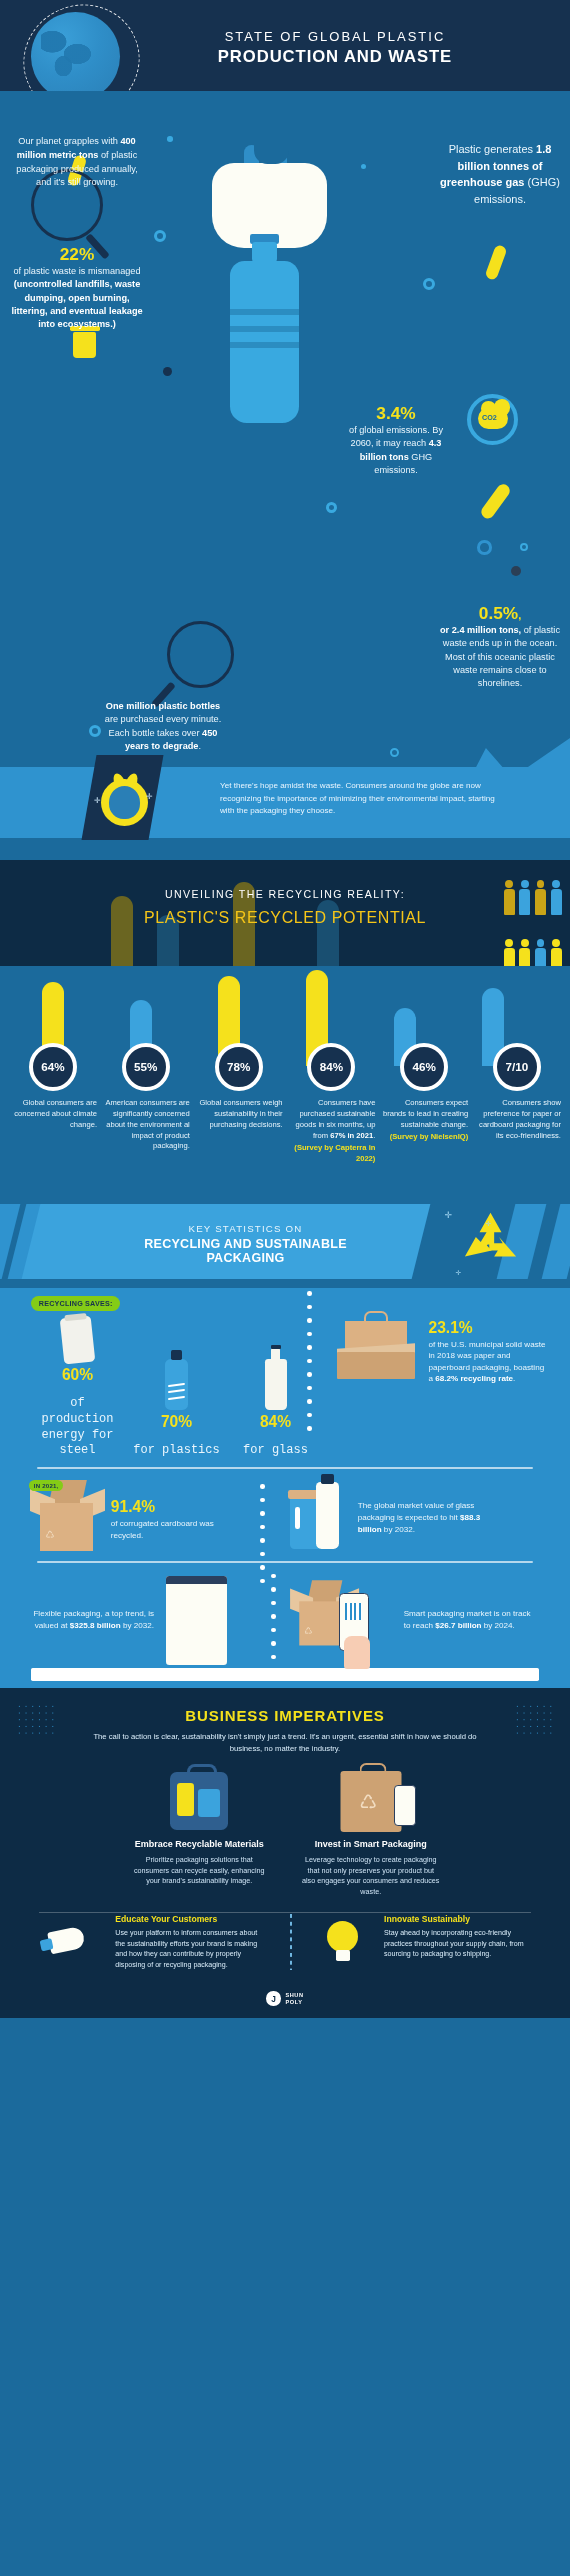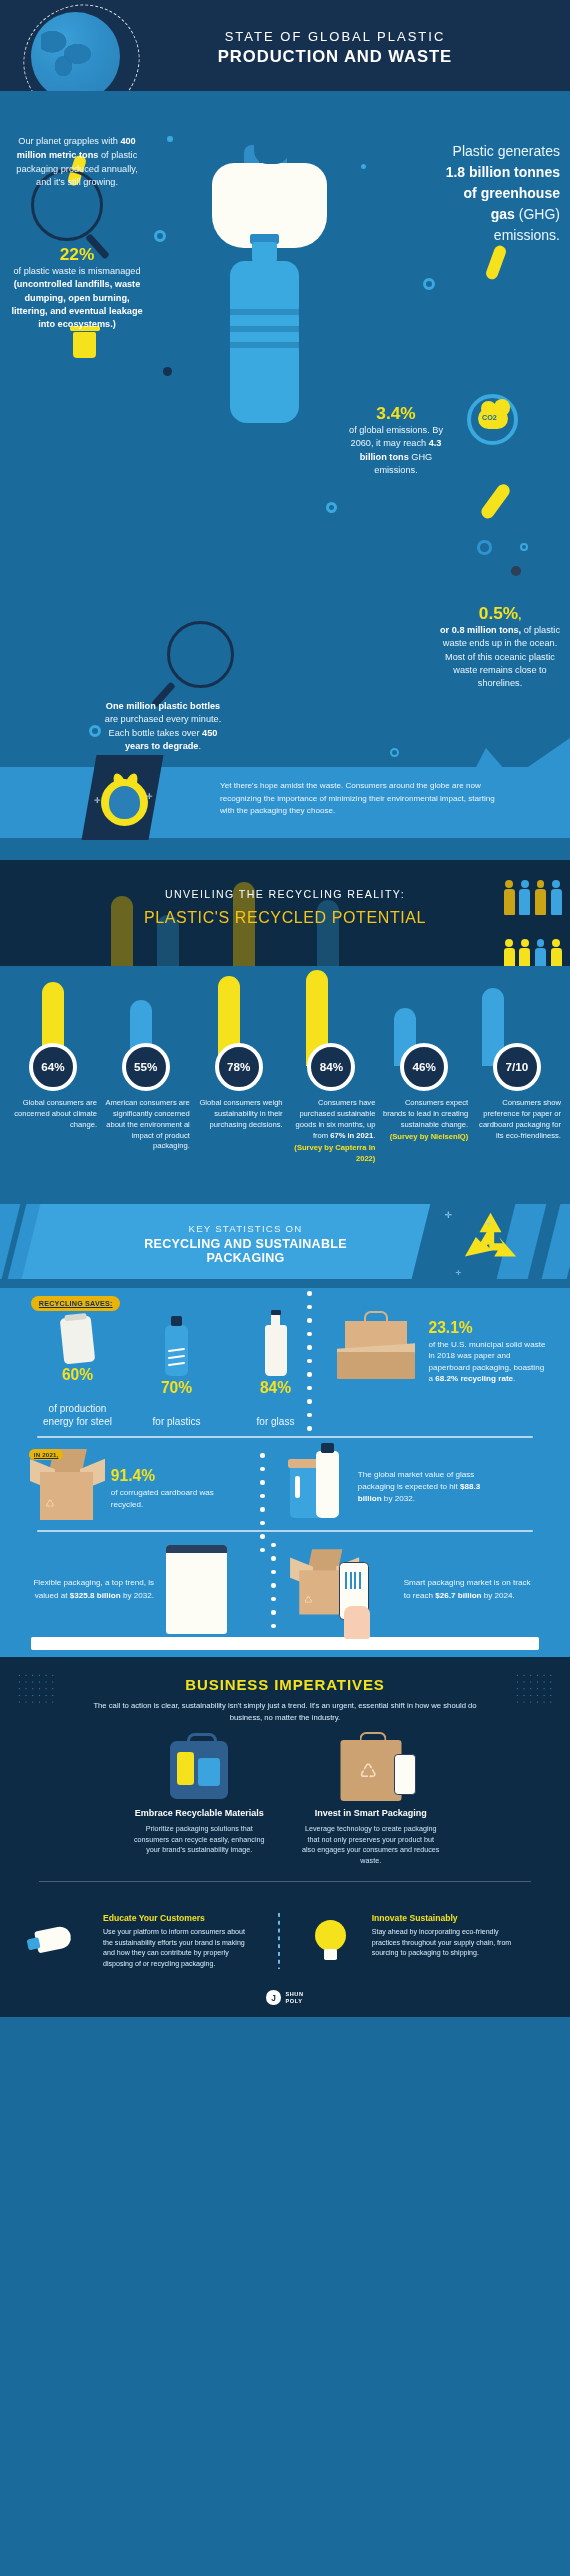--- a/index.html
+++ b/index.html
@@ -57,21 +57,21 @@
   .dot { position:absolute; border-radius:50%; }
   .ring { position:absolute; border-radius:50%; background:transparent; }
 
   .col-left {
     position:absolute; left:10px; top:32px; width:134px;
     text-align:center; font-size:9.2px; line-height:1.5; color:#eaf6fd;
   }
   .col-left b { color:#ffffff; font-weight:800; }
   .col-right {
     position:absolute; right:10px; top:38px; width:120px;
-    text-align:right; font-size:14px; line-height:1.5; color:#eaf6fd;
+    text-align:center; font-size:11px; line-height:1.5; color:#eaf6fd;
   }
   .col-right b { color:#ffffff; font-weight:800; }
 
   .big-yellow { color:#f5e11c; font-weight:800; font-size:17.3px; display:block; line-height:1.15; }
   .stat-22 { position:absolute; left:10px; top:142px; width:134px; text-align:center; font-size:9.2px; line-height:1.45; color:#eaf6fd; }
   .stat-22 b { color:#ffffff; font-weight:800; }
 
   .stat-34 { position:absolute; left:339px; top:301px; width:114px; text-align:center; font-size:9.2px; line-height:1.45; color:#eaf6fd; }
   .stat-34 b { color:#ffffff; font-weight:800; }
 
@@ -164,31 +164,31 @@
   }
   .sec3head .chev {
     position:absolute; background:#2f93cf; transform:skewX(-14deg);
   }
   .sec3head .t1 { position:absolute; left:84px; top:46px; width:323px; text-align:center; font-size:9.7px; letter-spacing:1.2px; color:#eaf6fd;}
   .sec3head .t2 { position:absolute; left:84px; top:60px; width:323px; text-align:center; font-size:12.5px; letter-spacing:0.3px; font-weight:800; color:#ffffff;}
   .recycle-logo { position:absolute; right:49px; top:32px; width:61px; height:61px; }
 
   .sec3 { background:#2b8fcb; position:relative; padding-bottom:5.6px; }
   .tag {
-    display:inline-block; background:#eab308; color:#16314f; font-weight:800;
-    font-size:7.2px; padding:3.3px 7.8px; border-radius:7.8px; letter-spacing:0.2px;text-decoration:underline;
+    display:inline-block; background:#84cc16; color:#16314f; font-weight:800;
+    font-size:7.2px; padding:3.3px 7.8px; border-radius:7.8px; letter-spacing:0.2px;
   }
   .row { position:relative; }
   .vdots { position:absolute; top:0; bottom:0; width:4.5px; }
   .vdots i { display:block; width:4.5px; height:4.5px; border-radius:50%; background:#ffffff; margin-bottom:9px; }
   .hr-line { height:1.7px; background:rgba(255,255,255,.65); margin:0 37px; border-radius:1.1px; }
   .savebox { display:flex; gap:10px; align-items:flex-end; }
   .savecell { text-align:center; width:89px; }
   .savecell .pct { font-size:15.6px; font-weight:800; color:#f5e11c; }
-  .savecell .lbl { font-size:10px; line-height:1.32; color:#eaf6fd; margin-top:18px;}
+  .savecell .lbl { font-size:12px; line-height:1.32; color:#eaf6fd; margin-top:12px;font-family:Liberation Mono, monospace;}
 
   .can-ico { width:31px; height:46px; background:#f2f2ec; border-radius:4.5px; margin:0 auto 3.3px; position:relative; transform:rotate(-6deg); }
   .can-ico:after{content:"";position:absolute;left:4.5px;top:-2.8px;width:22px;height:5.6px;background:#d9d9cf;border-radius:2.2px;}
   .pb-ico { width:23.4px; height:51px; background:#3ba3dd; border-radius:5.6px; margin:0 auto 3.3px; position:relative;}
   .pb-ico:before{content:"";position:absolute;left:6.1px;top:-9px;width:11px;height:10px;background:#16314f;border-radius:1.7px;}
   .pb-ico .l{position:absolute;left:3.3px;width:16.7px;height:1.7px;background:#fff;transform:rotate(-8deg);border-radius:1.1px;}
   .gb-ico { width:22px; height:51px; background:#f6f6ee; border-radius:3.3px 3.3px 4.5px 4.5px; margin:0 auto 3.3px; position:relative;}
   .gb-ico:before{content:"";position:absolute;left:6.7px;top:-11px;width:9px;height:12.3px;background:#f6f6ee;border-radius:1.7px;}
   .gb-ico:after{content:"";position:absolute;left:6.1px;top:-14.5px;width:10px;height:4.5px;background:#16314f;border-radius:1.1px;}
 
@@ -242,21 +242,21 @@
   .art-pbag:before{content:"";position:absolute;left:19px;top:-7.8px;width:23.4px;height:11px;border:2.8px solid #cda273;border-bottom:none;border-radius:6.7px 6.7px 0 0;}
   .art-pbag .rec{position:absolute;left:19px;top:19px;font-size:20px;color:#f2ddc2;}
   .art-phone{position:absolute;right:33px;top:16.7px;width:22px;height:41px;background:#fdfdf5;border:1.7px solid #2a3f5e;border-radius:3.9px;}
   .art-globe{position:absolute;left:50%;transform:translateX(-50%);top:3.3px;width:58px;height:58px;border-radius:50%;
     background:radial-gradient(circle at 35% 30%,#3ba3dd 0%,#2b8fcb 60%,#2a7fb6 100%);}
   .art-globe:after{content:"";position:absolute;left:9px;top:12.3px;width:39px;height:31px;
     background:
       radial-gradient(ellipse at 22% 32%, #f5e11c 0 24%, transparent 25%),
       radial-gradient(ellipse at 68% 58%, #f5e11c 0 27%, transparent 28%);}
 
-  .bottom2 { display:flex; justify-content:flex-start; gap:22px; margin-top:31px; padding:0 33px; }
+  .bottom2 { display:flex; justify-content:flex-end; gap:22px; margin-top:1px; padding:0 33px; }
   .bcard { width:223px; display:flex; gap:9px; align-items:flex-start; }
   .bcard .ic { width:61px; height:56px; position:relative; flex:0 0 61px;}
   .bcard .tx h4 { font-size:8.6px; font-weight:800; color:#f5e11c; line-height:1.25;}
   .bcard .tx p { font-size:7.1px; line-height:1.48; color:#dbeefb; margin-top:3.3px;}
   .megaphone{position:absolute;left:3.3px;top:14.5px;width:35px;height:22px;background:#fdfdf5;border-radius:3.3px 12.3px 12.3px 3.3px;transform:rotate(-12deg);}
   .megaphone:after{content:"";position:absolute;left:-9px;top:5.6px;width:12.3px;height:11px;background:#3ba3dd;border-radius:2.2px;}
   .bulb{position:absolute;left:13.4px;top:6.7px;width:31px;height:31px;border-radius:50%;background:#f5e11c;}
   .bulb:after{content:"";position:absolute;left:9px;top:29px;width:13.4px;height:11px;background:#fdfdf5;border-radius:1.7px;}
   .vdivider{width:1.7px;align-self:stretch;background-image:linear-gradient(#6fb6e0 50%,transparent 0);background-size:1.7px 7.8px;}
 
@@ -344,21 +344,21 @@
       <span>Plastic generates </span><b>1.8 billion tonnes of greenhouse gas</b><span> (GHG) emissions.</span>
     </div>
 
     <div class="stat-34">
       <span class="big-yellow">3.4%</span>
       <span>of global emissions. By 2060, it may reach </span><b>4.3 billion tons</b><span> GHG emissions.</span>
     </div>
 
     <div class="stat-05">
       <span class="big-yellow"><span>0.5%</span><span style="font-size:11px">,</span></span>
-      <b>or 0.8 million tons,</b><span> of plastic waste ends up in the ocean. Most of this oceanic plastic waste remains close to shorelines.</span>
+      <b>or 2.4 million tons,</b><span> of plastic waste ends up in the ocean. Most of this oceanic plastic waste remains close to shorelines.</span>
     </div>
 
     <div class="stat-bottle">
       <b>One million plastic bottles</b><span> are purchased every minute. Each bottle takes over </span><b>450 years to degrade</b><span>.</span>
     </div>
 
     <div class="hope">
       <div class="tri-dark"></div>
       <div class="eco">
         <div class="leaf1"></div>

